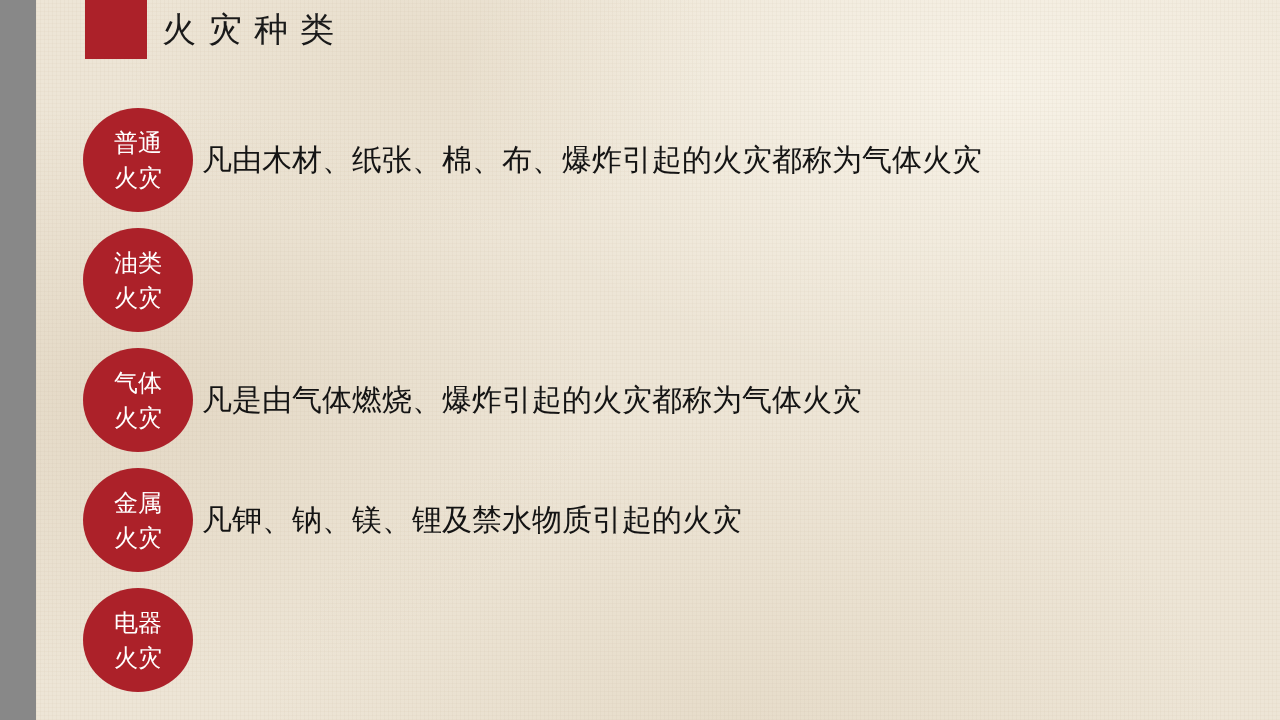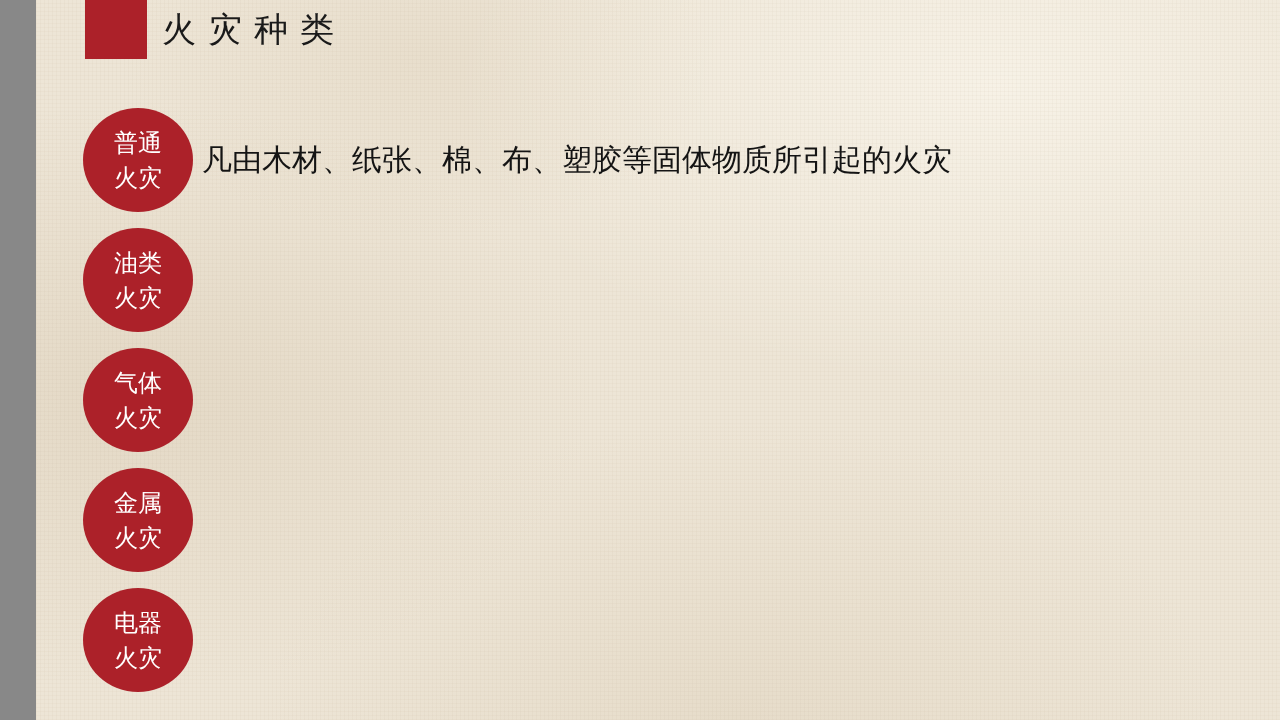--- a/index.html
+++ b/index.html
@@ -87,42 +87,44 @@
   <div class="title-square"></div>
   <h1 class="page-title">火灾种类</h1>
 
   <div class="rows">
 
     <div class="row">
       <div class="badge">
         <span>普通</span>
         <span>火灾</span>
       </div>
-      <p class="desc">凡由木材、纸张、棉、布、塑胶等固体物质所引起的火灾</p>
+      <p class="desc">凡由木材、纸张、棉、布、爆炸引起的火灾都称为气体火灾</p>
     </div>
 
     <div class="row">
       <div class="badge">
         <span>油类</span>
         <span>火灾</span>
       </div>
     </div>
 
     <div class="row">
       <div class="badge">
         <span>气体</span>
         <span>火灾</span>
       </div>
+      <p class="desc">凡是由气体燃烧、爆炸引起的火灾都称为气体火灾</p>
     </div>
 
     <div class="row">
       <div class="badge">
         <span>金属</span>
         <span>火灾</span>
       </div>
+      <p class="desc">凡钾、钠、镁、锂及禁水物质引起的火灾</p>
     </div>
 
     <div class="row">
       <div class="badge">
         <span>电器</span>
         <span>火灾</span>
       </div>
     </div>
 
   </div>

